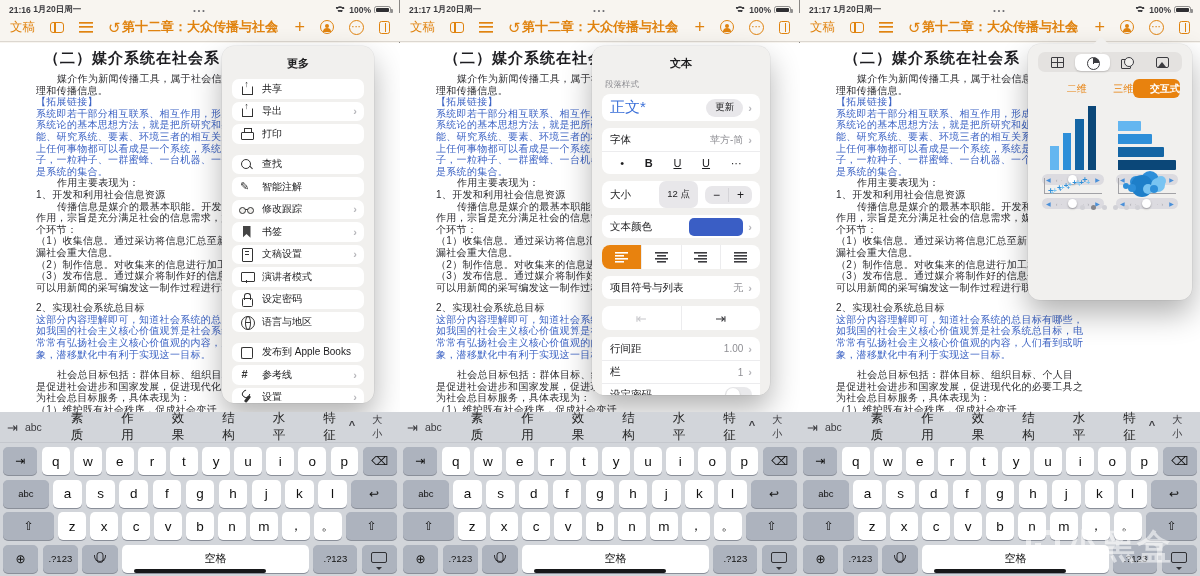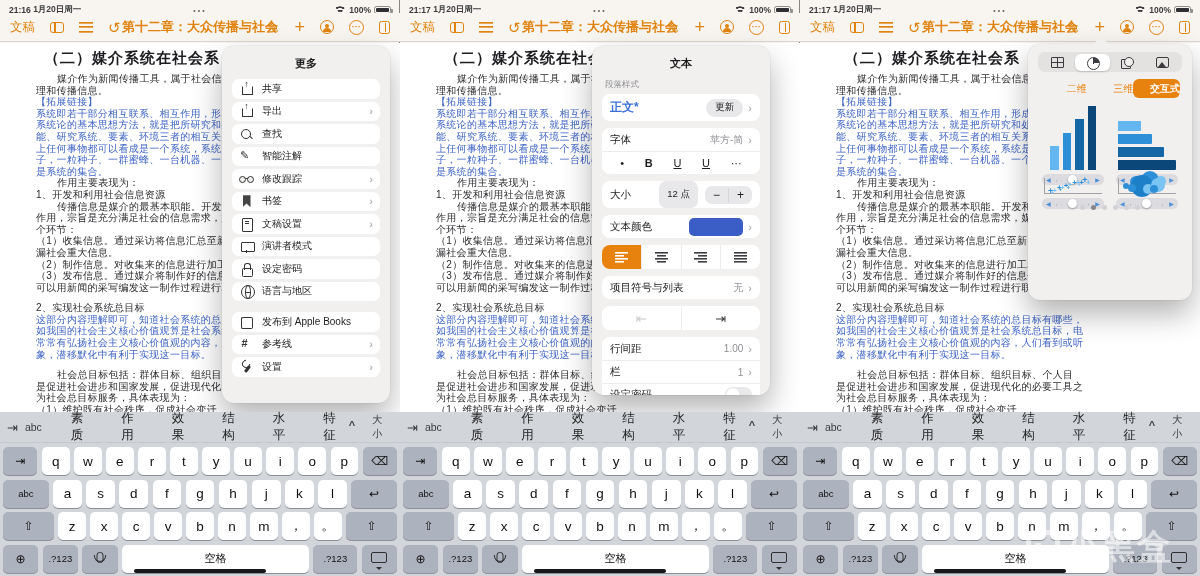--- a/index.html
+++ b/index.html
@@ -40,21 +40,21 @@
 .doc-lines{margin-top:5px}
 .dl{font-size:10px;line-height:11.6px;height:11.6px;white-space:nowrap;overflow:hidden;color:#2a2a2e;letter-spacing:.3px}
 .dl.blue{color:#3c63c4}
 .dl.ind{padding-left:21px}
 .dl.gap{height:9px}
 
 .pop{position:absolute;background:#f1f0ee;border-radius:12px;box-shadow:0 14px 30px rgba(0,0,0,.3),0 0 0 .5px rgba(0,0,0,.08);z-index:5;padding:8px 10px}
 .pop::before{content:"";position:absolute;top:-5px;left:var(--ax,50%);width:12px;height:12px;background:#f1f0ee;transform:rotate(45deg);border-radius:2px}
 .pop-title{text-align:center;font-size:11px;font-weight:bold;color:#1c1c1e;margin:2px 0 8px}
 
-.menu-pop{left:222px;top:46px;width:168px;height:357px;overflow:hidden}
+.menu-pop{left:222px;top:46px;width:152px;height:357px;overflow:hidden}
 .mrow{display:flex;align-items:center;height:19.5px;background:#fff;border-radius:7px;margin-bottom:3px;padding:0 7px;font-size:10px;color:#1c1c1e}
 .mrow.gend{margin-bottom:11px}
 .mchev{margin-left:auto;color:#b6b6ba;font-size:11px;font-weight:bold}
 .ic{width:15px;height:14px;position:relative;flex:0 0 15px;margin-right:8px;color:#333}
 .ic-share::before,.ic-export::before{content:"";position:absolute;left:3px;bottom:1px;width:9px;height:7px;border:1.2px solid #333;border-top-color:transparent}
 .ic-share::after,.ic-export::after{content:"↑";position:absolute;left:0;right:0;top:-3px;text-align:center;font-size:9px;font-weight:bold}
 .ic-print::before{content:"";position:absolute;left:2px;top:5px;width:11px;height:6px;border:1.2px solid #333;border-radius:1px}
 .ic-print::after{content:"";position:absolute;left:4.5px;top:1px;width:6px;height:3px;border:1.2px solid #333;border-bottom:none}
 .ic-find::before{content:"";position:absolute;left:2px;top:2px;width:8px;height:8px;border:1.3px solid #333;border-radius:50%}
 .ic-find::after{content:"";position:absolute;left:10px;top:10px;width:4px;height:1.4px;background:#333;transform:rotate(45deg)}
@@ -77,21 +77,21 @@
 .ic-wrench::before{content:"";position:absolute;left:6.5px;top:5px;width:3px;height:8px;background:#333;border-radius:1.5px;transform:rotate(40deg)}
 .ic-wrench::after{content:"";position:absolute;left:3px;top:0;width:6px;height:6px;border:1.6px solid #333;border-radius:50%;border-top-color:transparent;transform:rotate(45deg)}
 
 .text-pop{left:192px;top:46px;width:178px;height:349px;overflow:hidden}
 .tsec{font-size:8.5px;color:#8e8e93;margin:4px 0 3px 3px}
 .tcard{background:#fff;border-radius:8px;margin-bottom:7px}
 .trow{display:flex;align-items:center;min-height:23px;padding:0 8px;font-size:10.5px;color:#1c1c1e}
 .trow+.trow{border-top:1px solid #ececee}
 .trow .val{margin-left:auto;color:#8e8e93;font-size:10px}
 .trow .chev{color:#b6b6ba;font-size:11px;font-weight:bold;margin-left:5px}
-.stylename{color:#3a6fd8;font-size:12px;font-weight:bold}
+.stylename{color:#3a6fd8;font-size:15px;font-weight:normal}
 .pill{background:#e8e7ea;border-radius:10px;padding:2.5px 9px;font-size:9.5px;color:#1c1c1e;margin-left:auto}
 .stepper{display:flex;align-items:center;background:#e8e7ea;border-radius:7px;margin-left:7px;height:18px}
 .stepper span{padding:0 8px;font-size:12px;color:#1c1c1e}
 .stepper span:first-child{border-right:1px solid #d5d4d8}
 .sizeval{margin-left:auto;background:#e8e7ea;border-radius:7px;padding:7px 8px;font-size:9.5px}
 .swatch{margin-left:auto;width:54px;height:18px;border-radius:5px}
 .stylerow{display:flex;justify-content:space-around;align-items:center;height:23px;font-size:11px;color:#1c1c1e}
 .stylerow .st-b{font-weight:bold}
 .stylerow .st-u{text-decoration:underline}
 .alseg{display:flex;height:24px}
@@ -358,20 +358,25 @@
             <span>共享</span>
             <span class="mchev"></span>
           </div>
 
           <div class="mrow">
             <span class="ic ic-export"></span>
             <span>导出</span>
             <span class="mchev">›</span>
           </div>
 
+          <div class="mrow gend">
+            <span class="ic ic-print"></span>
+            <span>打印</span>
+            <span class="mchev"></span>
+          </div>
 
           <div class="mrow">
             <span class="ic ic-find"></span>
             <span>查找</span>
             <span class="mchev"></span>
           </div>
 
           <div class="mrow">
             <span class="ic ic-annotate"></span>
             <span>智能注解</span>

